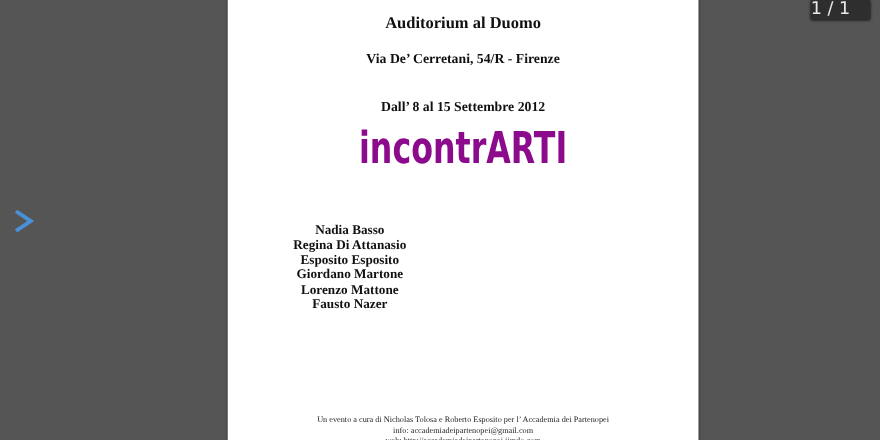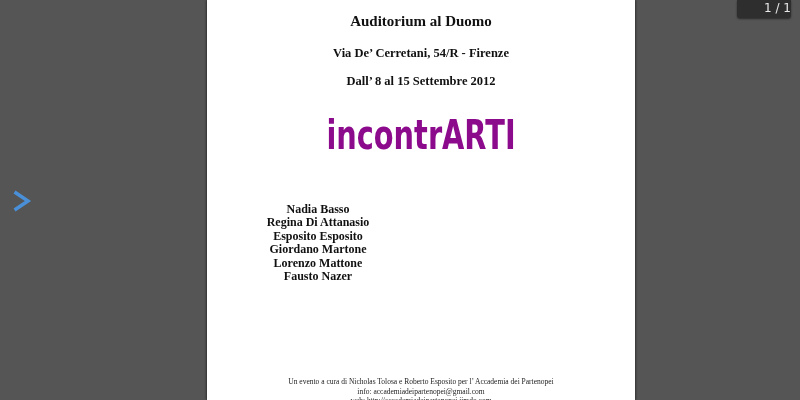--- a/index.html
+++ b/index.html
@@ -37,21 +37,21 @@
     }
     .title {
       top: 13px;
       font-size: 15px;
     }
     .address {
       top: 46px;
       font-size: 12.5px;
     }
     .dates {
-      top: 74px;
+      top: 90px;
       font-size: 12.5px;
     }
     .logo {
       position: absolute;
       top: 112px;
       left: 0;
       width: 100%;
       text-align: center;
       font-family: "DejaVu Sans", sans-serif;
       font-weight: bold;
@@ -96,23 +96,23 @@
     .page-counter {
       position: absolute;
       right: 9px;
       top: 0;
       width: 54px;
       height: 18px;
       background: #2e2e2e;
       border-radius: 0 0 3px 3px;
       color: #e8e8e8;
       font-family: "DejaVu Sans", sans-serif;
-      font-size: 12px;
+      font-size: 16px;
       line-height: 16px;
-      text-align: right;
+      text-align: left;
       box-shadow: 0 1px 2px rgba(0,0,0,0.5);
     }
     .nav-arrow {
       position: absolute;
       left: 13px;
       top: 190px;
       width: 20px;
       height: 22px;
       cursor: pointer;
     }

